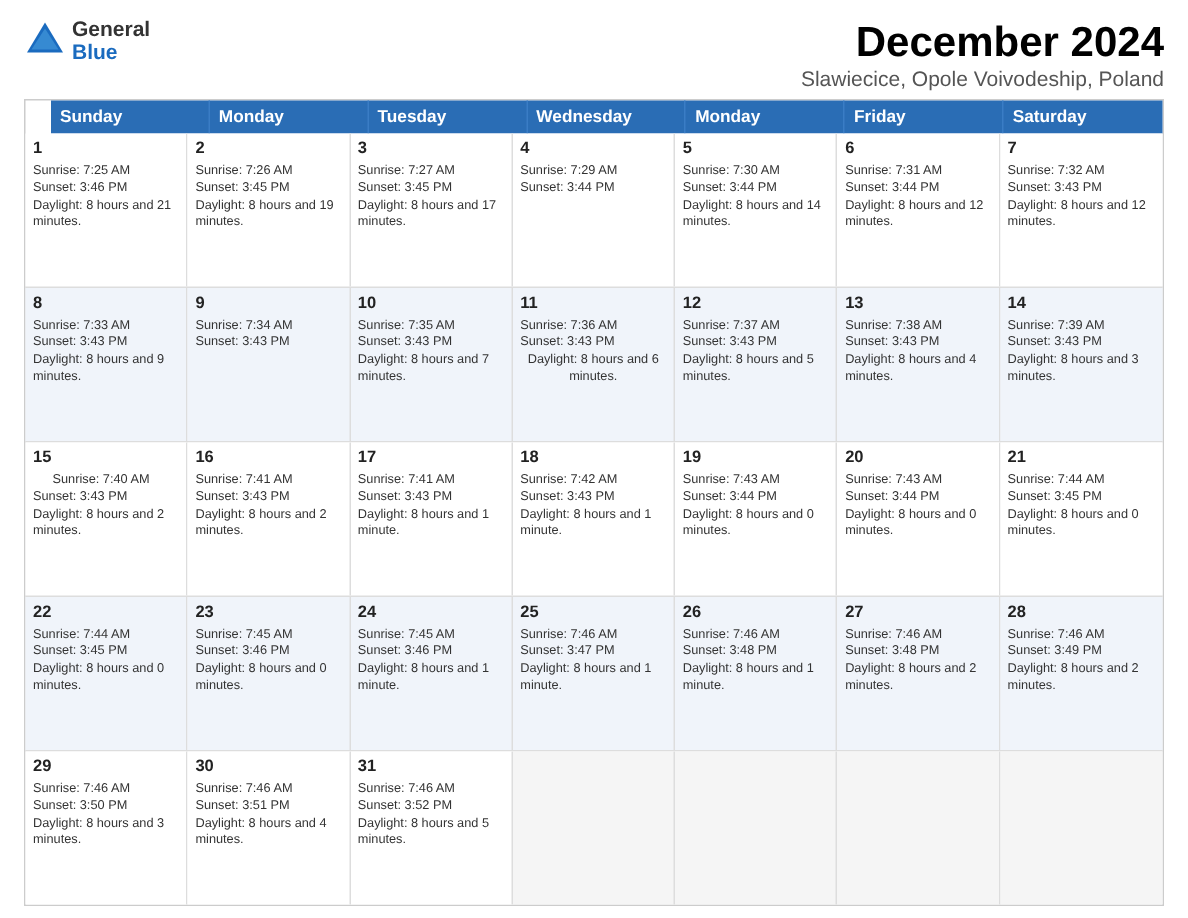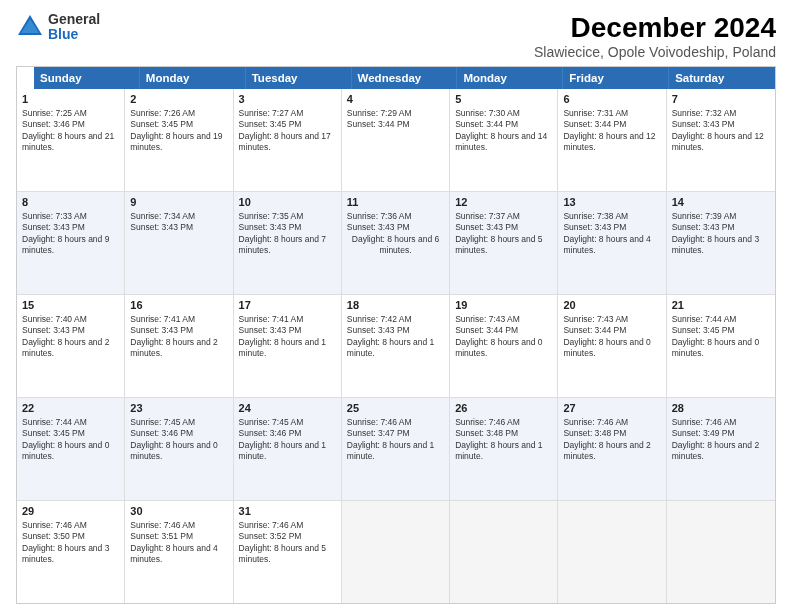--- a/index.html
+++ b/index.html
@@ -229,21 +229,21 @@
           <div class="cal-cell alt-row">
             <span class="day-num">14</span>
             <span style="display: block;">Sunrise: 7:39 AM</span>
             <span style="display: block;">Sunset: 3:43 PM</span>
             <span style="display: block;">Daylight: 8 hours and 3 minutes.</span>
           </div>
         </div>
         <div class="cal-row">
           <div class="cal-cell">
             <span class="day-num">15</span>
-            <span style="display: block;">Sunrise: 7:40 AM</span>
+            <span style="display: block; margin-left: 13px;">Sunrise: 7:40 AM</span>
             <span style="display: block;">Sunset: 3:43 PM</span>
             <span style="display: block;">Daylight: 8 hours and 2 minutes.</span>
           </div>
           <div class="cal-cell">
             <span class="day-num">16</span>
             <span style="display: block;">Sunrise: 7:41 AM</span>
             <span style="display: block;">Sunset: 3:43 PM</span>
             <span style="display: block;">Daylight: 8 hours and 2 minutes.</span>
           </div>
           <div class="cal-cell">

